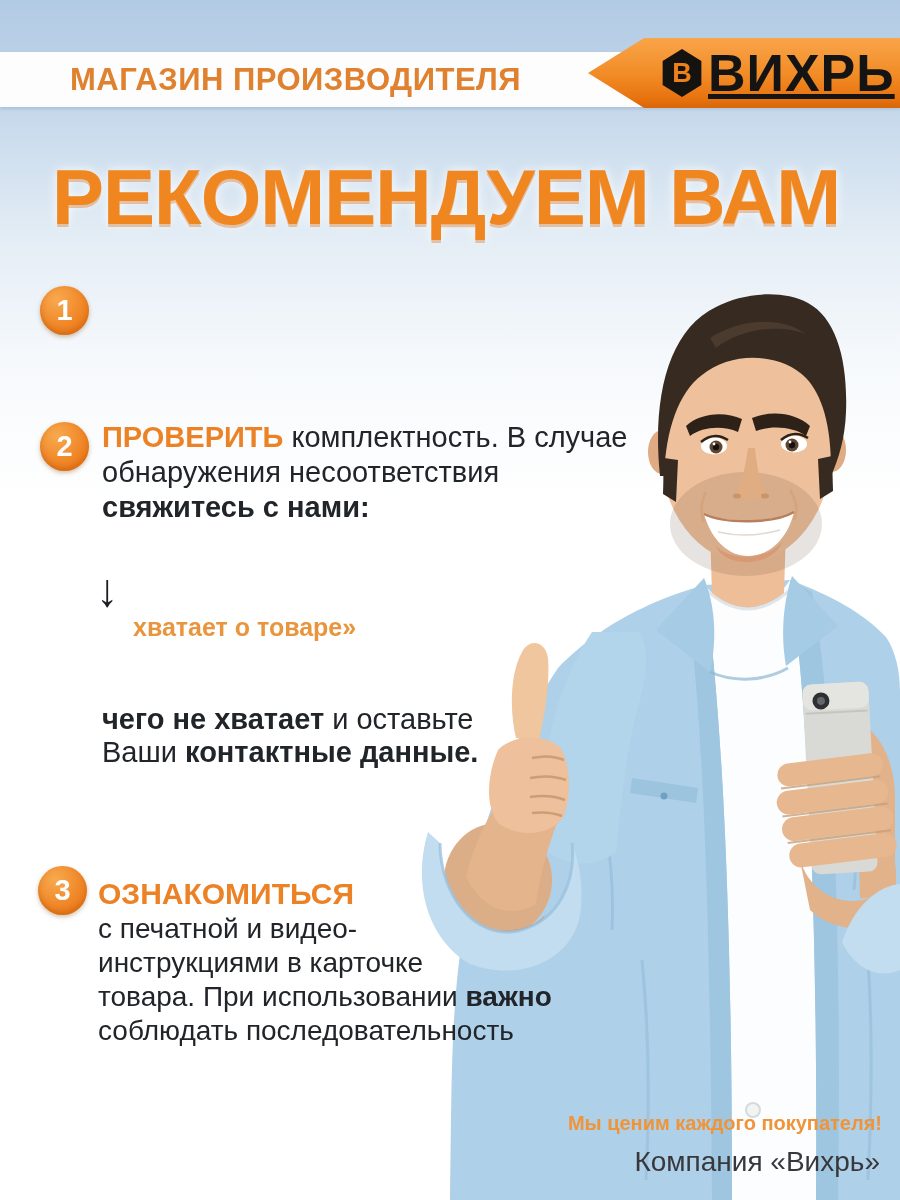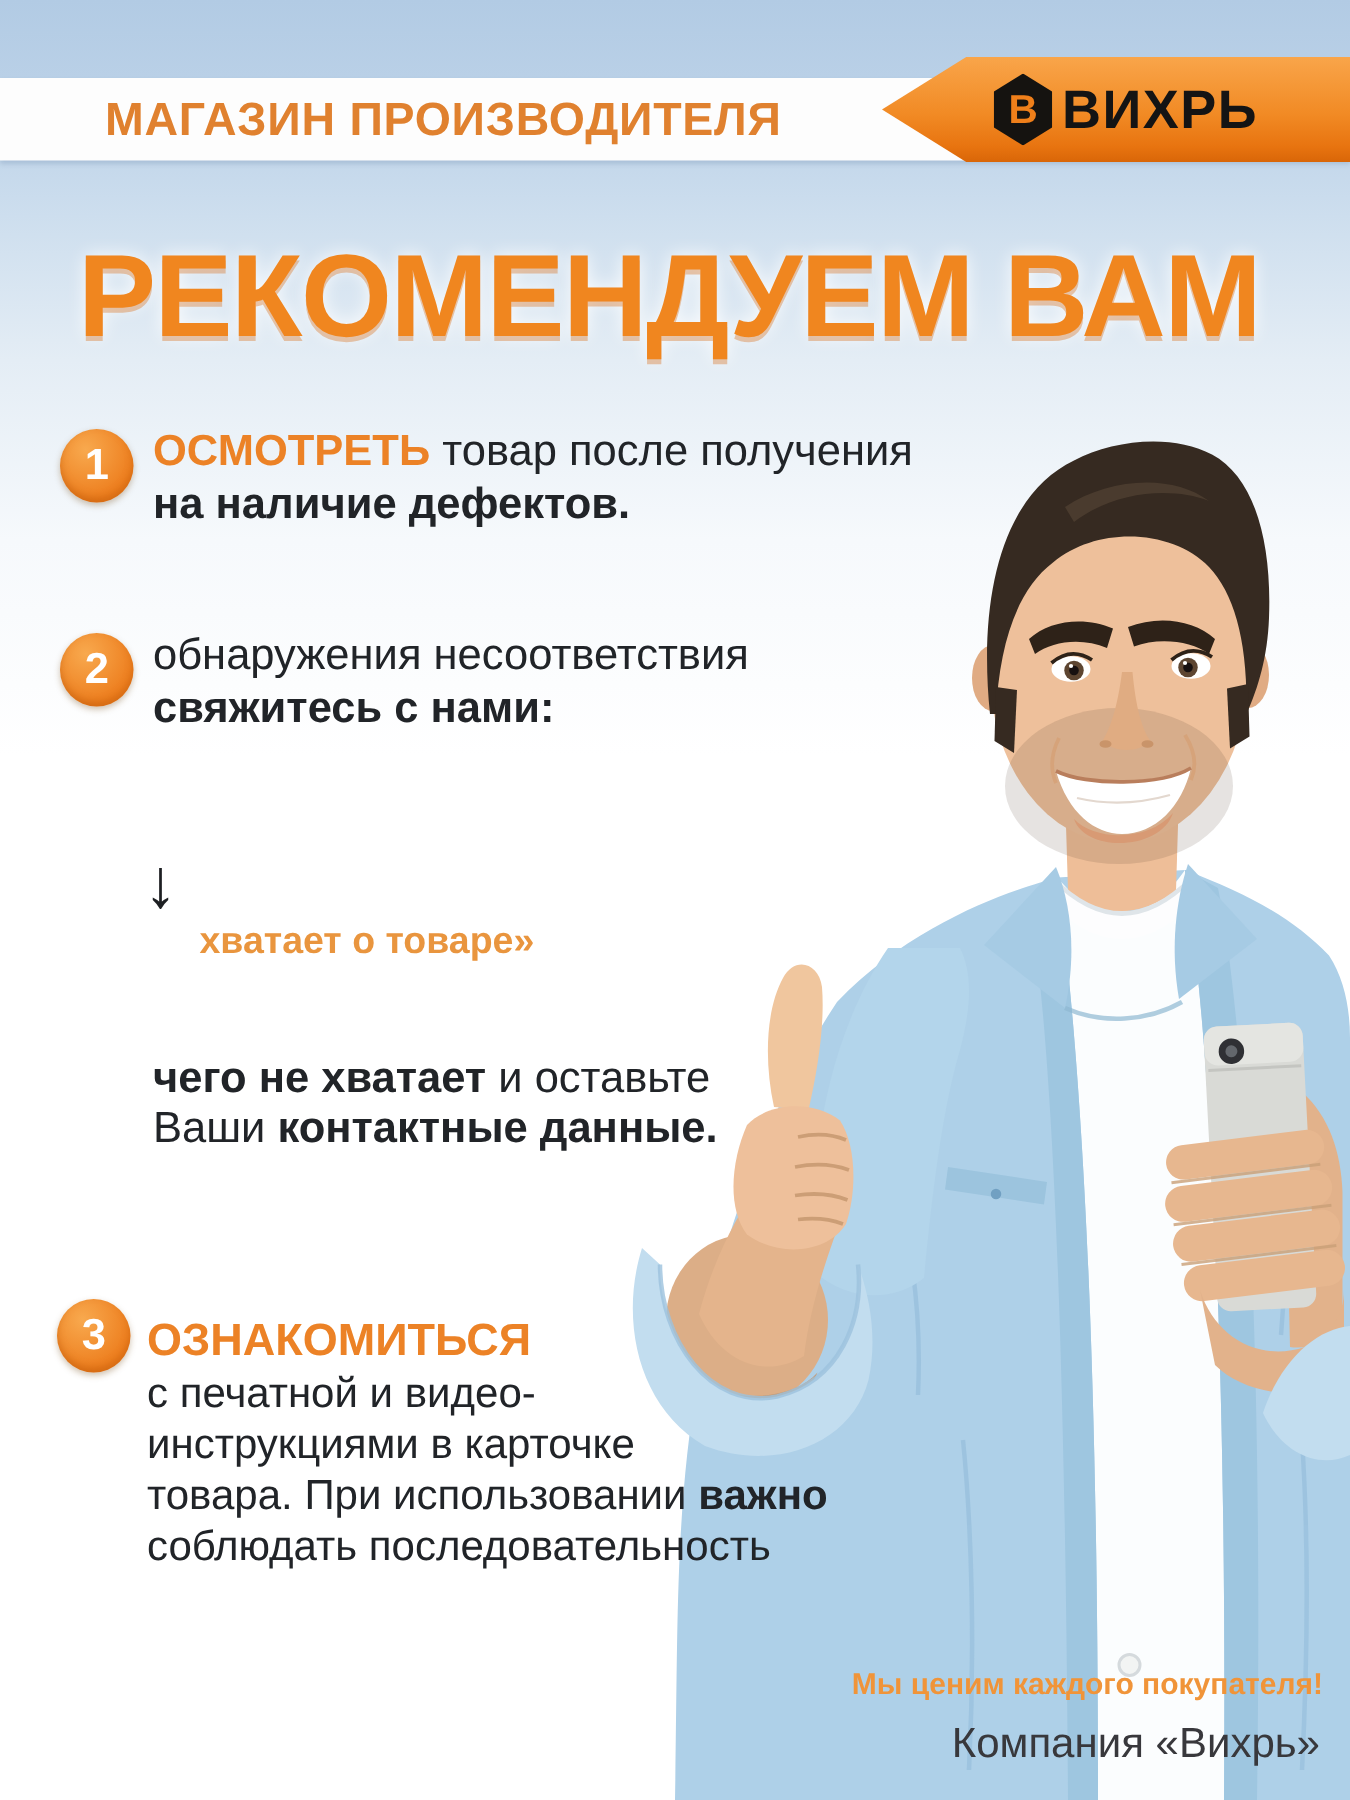--- a/index.html
+++ b/index.html
@@ -14,21 +14,21 @@
   .store-label{position:absolute;left:70px;top:62px;font-size:31px;font-weight:700;
         letter-spacing:.5px;color:#e0812f;}
   .ribbon{position:absolute;left:588px;top:38px;width:312px;height:70px;
         background:linear-gradient(180deg,#f9a54a 0%,#f18a24 55%,#e87410 85%,#d96608 100%);
         clip-path:polygon(0 50%,18% 0,100% 0,100% 100%,18% 100%);
         display:flex;align-items:center;filter:drop-shadow(0 3px 3px rgba(60,60,60,.25));}
   .hex{width:44px;height:48px;margin-left:72px;background:#151310;
         clip-path:polygon(50% 0,94% 25%,94% 75%,50% 100%,6% 75%,6% 25%);
         display:flex;align-items:center;justify-content:center;}
   .hex span{font-size:27px;font-weight:900;color:#ef7f1a;line-height:1;}
-  .brand{margin-left:4px;font-size:36px;font-weight:900;color:#141414;letter-spacing:1px;}
+  .brand{margin-left:4px;font-size:52px;font-weight:900;color:#141414;letter-spacing:1px;text-decoration:underline;}
   
   .title{position:absolute;left:52px;top:152px;font-size:78px;font-weight:900;
         letter-spacing:-1px;color:#f0861f;
         text-shadow:0 3px 0 rgba(216,104,14,.35),0 0 12px rgba(255,255,255,.9);}
   
   .step-num{position:absolute;width:49px;height:49px;border-radius:50%;
         background:radial-gradient(circle at 35% 28%,#f8a94e,#ed7d1d 72%);
         box-shadow:0 2px 4px rgba(120,80,30,.35),inset 0 -3px 5px rgba(190,90,10,.5);
         display:flex;align-items:center;justify-content:center;
         color:#fff;font-size:29px;font-weight:700;}
@@ -175,27 +175,24 @@
       <path d="M404,502 h100"></path>
         <path d="M402,530 h106"></path>
         <path d="M404,557 h104"></path>
     </g>
     <path d="M420,580 C430,612 460,628 490,618 C508,610 516,596 516,580 L516,640 C490,655 450,650 430,630 Z" fill="#e2b28b"></path>
 
     <path d="M462,662 C474,626 498,606 520,604 L520,690 C498,700 474,688 462,662 Z" fill="#c2ddef"></path>
   </svg>
 
   <div class="step-num" style="left:40px;top:286px;">1</div>
-  <div class="step" style="left:102px;top:284px;">
-    <div><span class="kw">ОСМОТРЕТЬ</span><span> товар после получения</span></div>
-    <div class="b">на наличие дефектов.</div>
-  </div>
 
   <div class="step-num" style="left:40px;top:422px;">2</div>
   <div class="step" style="left:102px;top:420px;">
+    <div><span class="kw">ПРОВЕРИТЬ</span><span> комплектность. В случае</span></div>
     <div>обнаружения несоответствия</div>
     <div class="b">свяжитесь с нами:</div>
   </div>
 
   <div class="arrow">↓</div>
   <div class="sub-q">
     <div>хватает о товаре»</div>
   </div>
 
   <div class="note">

